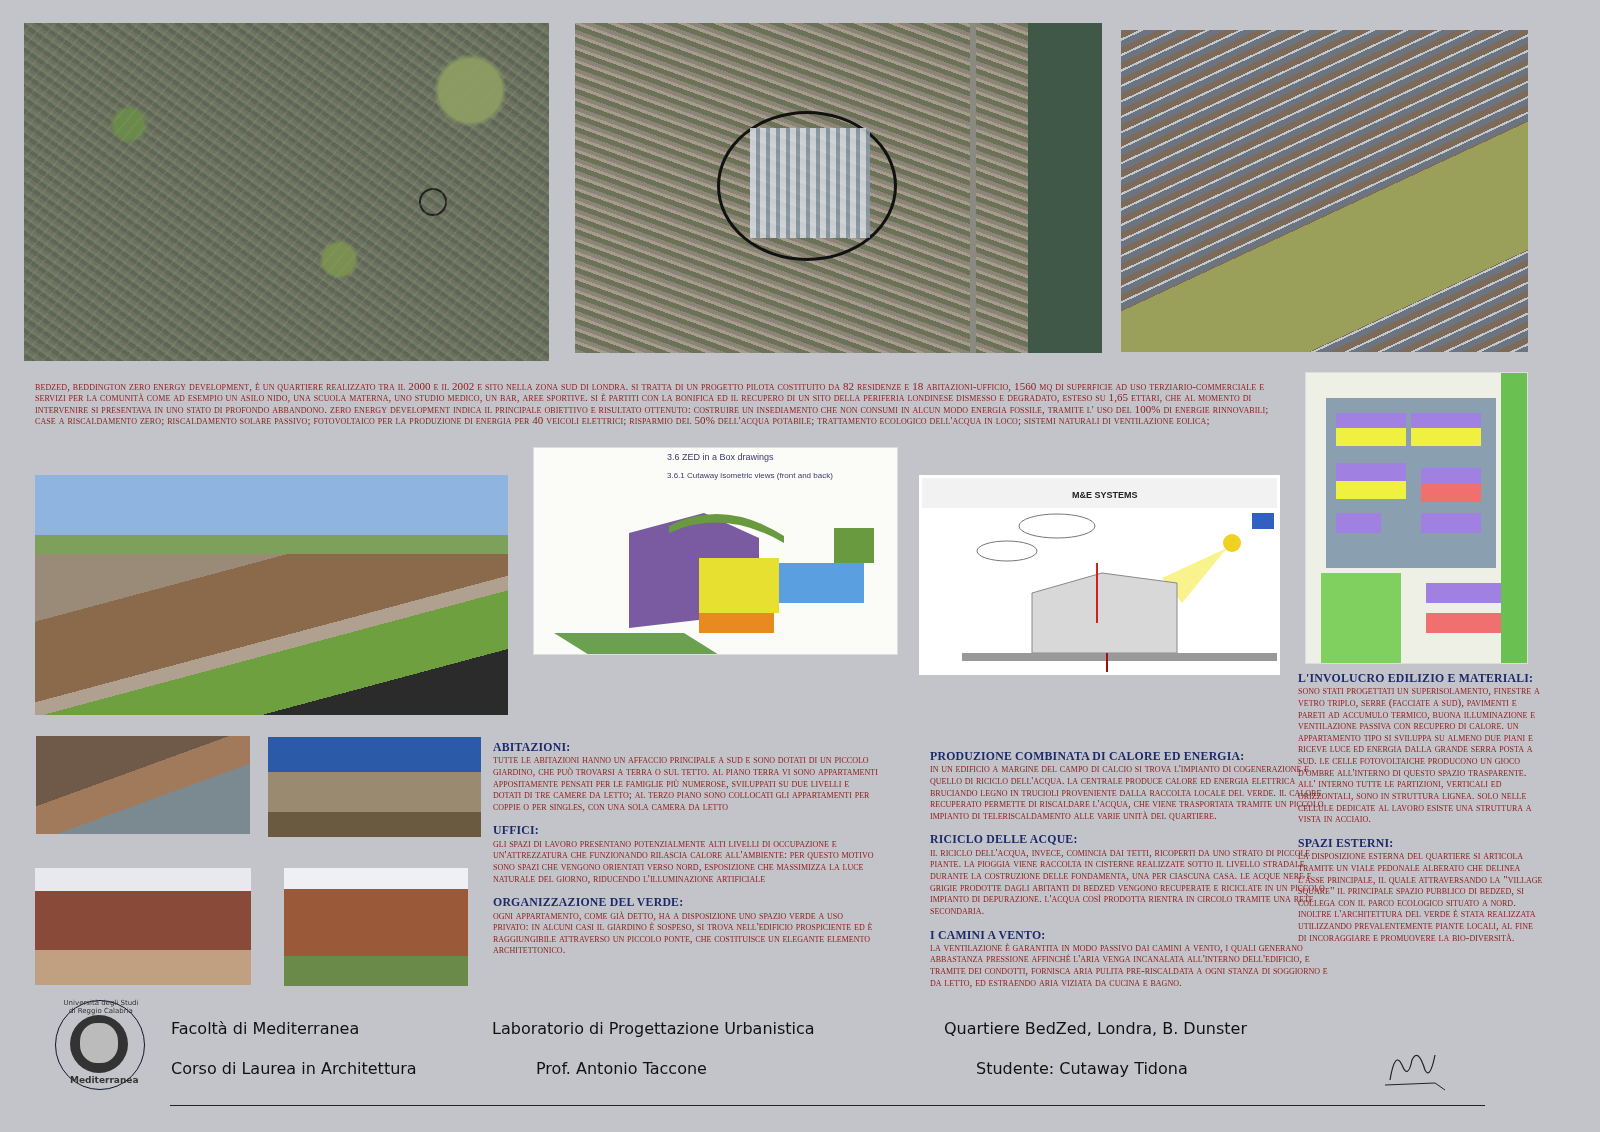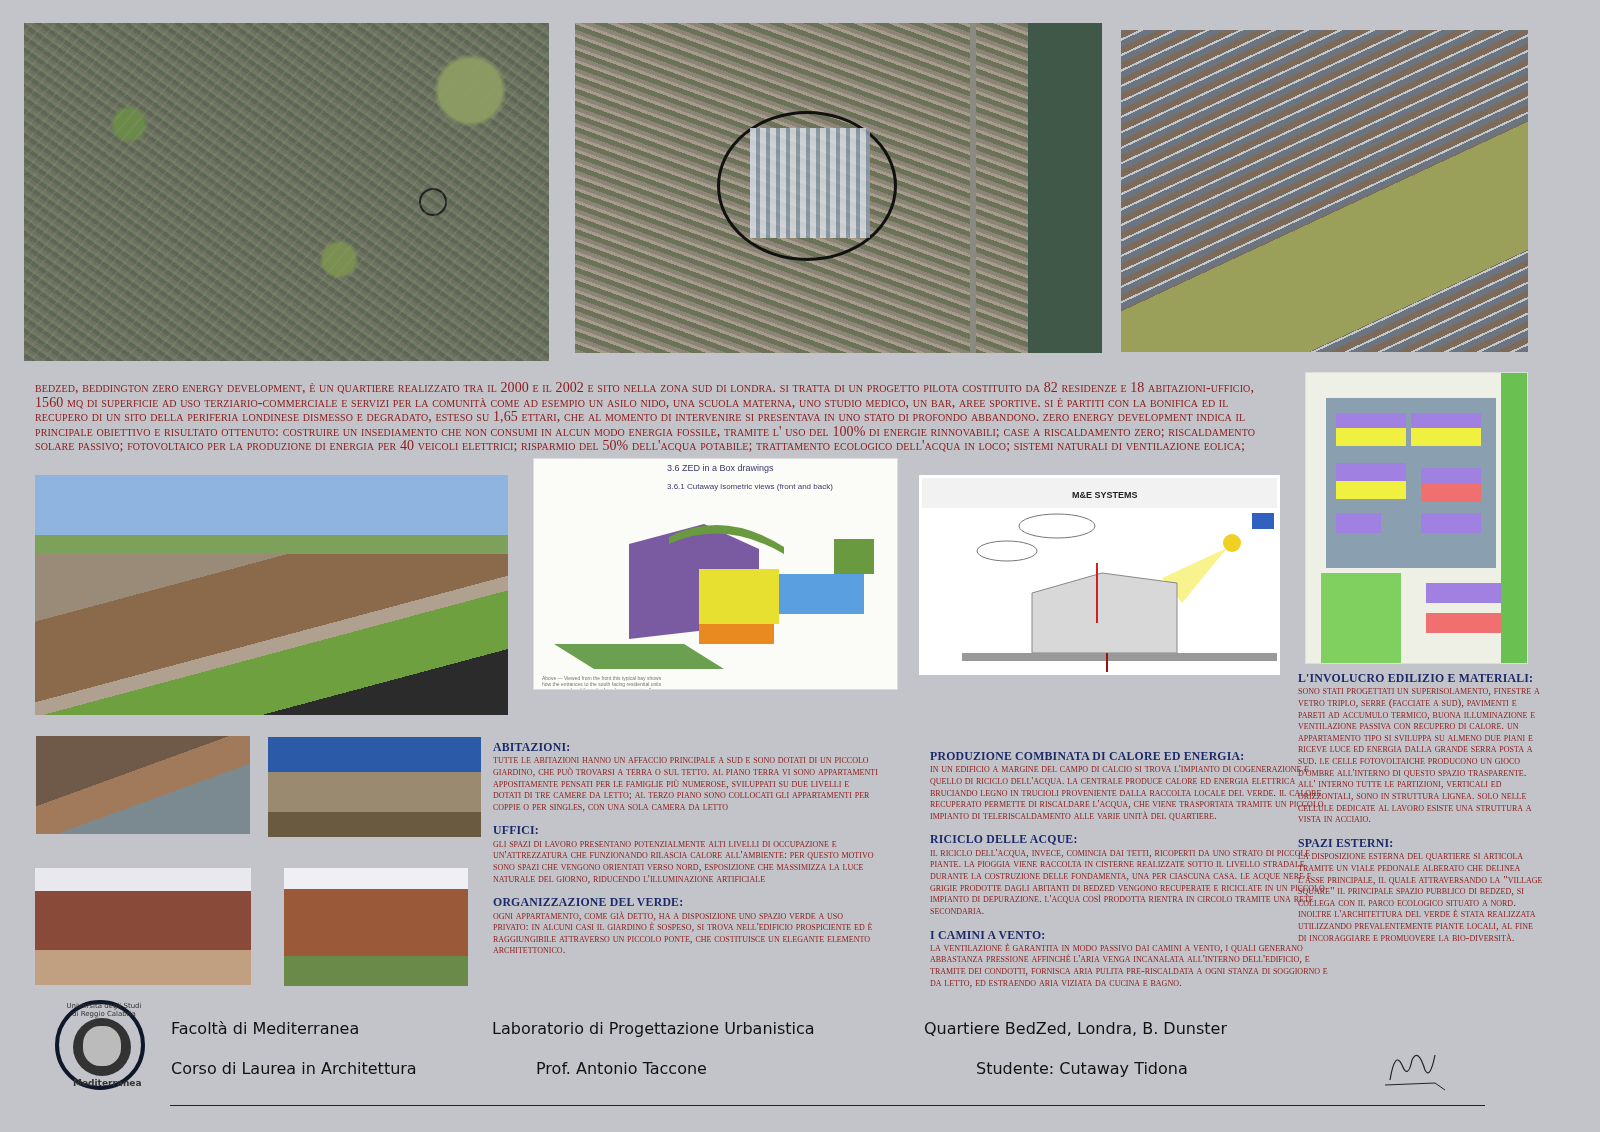--- a/index.html
+++ b/index.html
@@ -1,20 +1,20 @@
 <!DOCTYPE html>
 <html><head>
   <meta charset="utf-8">
   <style>
     * { box-sizing: border-box; margin: 0; padding: 0; }
     html, body { width: 1600px; height: 1132px; background: #c3c4c9; overflow: hidden; }
     body { position: relative; font-family: "Liberation Serif", serif; }
     .img { position: absolute; overflow: hidden; }
     .txt { position: absolute; color: #8b1a1a; font-family: "Liberation Serif", serif; font-variant: small-caps; text-transform: lowercase; line-height: 1.04; }
-    .intro { font-size: 14px; letter-spacing: 0.1px; }
+    .intro { font-size: 11px; letter-spacing: 0.1px; }
     .sec { font-size: 11.2px; }
     .sec h3 { font-weight: bold; color: #1c2a6b; font-size: 11.8px; text-transform: uppercase; font-variant: normal; letter-spacing: 0.2px; margin-bottom: 1px; }
     .sec p { margin-bottom: 12px; }
     .footer-text { position: absolute; font-family: "DejaVu Sans", sans-serif; font-size: 16px; color: #111; }
     .footer-line { position: absolute; left: 170px; top: 1105px; width: 1315px; height: 1px; background: #222; }
 
     
     .aerial1 { background:
       radial-gradient(circle at 20% 30%, #6a8a4a 0 3%, transparent 4%),
       radial-gradient(circle at 60% 70%, #7a9050 0 4%, transparent 5%),
@@ -37,42 +37,42 @@
       #9a8a78; }
     .photo2 { background: linear-gradient(160deg, #6f5a4a 0 40%, #a07a5a 40% 60%, #7a8a90 60%), #6a5a4a; }
     .photo3 { background: linear-gradient(180deg, #2a5aa8 0 35%, #9a8a70 35% 75%, #6a5a40 75%), #6a5a4a; }
     .photo4 { background: linear-gradient(180deg, #e8e8ee 0 20%, #8a4a3a 20% 70%, #c0a080 70%), #8a5a4a; }
     .photo5 { background: linear-gradient(180deg, #f0f0f4 0 18%, #9a5a3a 18% 75%, #6a8a4a 75%), #8a5a4a; }
 
     .diagram { background: #fbfbf8; border: 1px solid #ddd; }
     .diagram .title { position:absolute; font-family:"Liberation Sans", sans-serif; color:#3a3a6a; }
     .me { background: #f2f2f2; border: 3px solid #ffffff; }
     .plan { background: #eef0e6; border: 1px solid #ddd; }
-    .logo { position:absolute; left:55px; top:1000px; width:90px; height:90px; border-radius:50%; border:4px solid #0f172a; }
+    .logo { position:absolute; left:55px; top:1000px; width:90px; height:90px; border-radius:50%; border:1px solid #0f172a; }
     .logo .inner { position:absolute; left:14px; top:14px; width:58px; height:58px; border-radius:50%; background:#333; }
     .logo .lion { position:absolute; left:24px; top:22px; width:38px; height:40px; border-radius:45%; background:#bbb; }
     .logo .ring { position:absolute; font-size:7px; color:#333; font-family:"DejaVu Sans", sans-serif; }
   </style>
 </head>
 <body>
 
 <div class="img aerial1" style="left:24px;top:23px;width:525px;height:338px;">
   <div style="position:absolute;left:395px;top:165px;width:28px;height:28px;border:2px solid #222;border-radius:50%;"></div>
 </div>
 <div class="img aerial2" style="left:575px;top:23px;width:527px;height:330px;">
   <div style="position:absolute;left:142px;top:88px;width:180px;height:150px;border:3px solid #111;border-radius:50%;"></div>
   <div style="position:absolute;left:175px;top:105px;width:120px;height:110px;background:repeating-linear-gradient(90deg,#d8dde4 0 6px,#8a9aa8 6px 10px);opacity:.85;"></div>
 </div>
 <div class="img aerial3" style="left:1121px;top:30px;width:407px;height:322px;"></div>
 
 <div class="txt intro" style="left:35px;top:381px;width:1245px;">BedZED, Beddington Zero Energy Development, è un quartiere realizzato tra il 2000 e il 2002 e sito nella zona sud di Londra.  Si tratta di un progetto pilota costituito da 82 residenze e 18 abitazioni-ufficio, 1560 mq di superficie ad uso terziario-commerciale e servizi per la comunità come ad esempio un asilo nido, una scuola materna, uno studio medico, un bar, aree sportive. Si è partiti con la bonifica ed il recupero di un sito della periferia londinese dismesso e degradato, esteso su 1,65 ettari, che al momento di intervenire si presentava in uno stato di profondo abbandono. Zero Energy Development indica il principale obiettivo e risultato ottenuto: costruire un insediamento che non consumi in alcun modo energia fossile, tramite l' uso del 100% di energie rinnovabili; case a riscaldamento zero; riscaldamento solare passivo; fotovoltaico per la produzione di energia per 40 veicoli elettrici; risparmio del 50% dell'acqua potabile; trattamento ecologico dell'acqua in loco; sistemi naturali di ventilazione eolica;</div>
 
 <div class="img photo1" style="left:35px;top:475px;width:473px;height:240px;"></div>
 
-<div class="img diagram" style="left:533px;top:458px;width:365px;height:232px;">
+<div class="img diagram" style="left:533px;top:447px;width:365px;height:208px;">
   <div class="title" style="left:133px;top:4px;font-size:9px;">3.6   ZED in a Box  drawings</div>
   <div class="title" style="left:133px;top:23px;font-size:8px;">3.6.1   Cutaway isometric views (front and back)</div>
   <svg style="position:absolute;left:0;top:0" width="365" height="240">
     <polygon points="95,85 170,65 225,90 225,165 95,180" fill="#7a5aa0"></polygon>
     <path d="M135,78 Q190,50 250,88 L250,95 Q190,60 135,85 Z" fill="#6a9a40"></path>
     <rect x="165" y="110" width="80" height="55" fill="#e8e030"></rect>
     <rect x="245" y="115" width="85" height="40" fill="#5aa0e0"></rect>
     <rect x="165" y="165" width="75" height="20" fill="#e88a20"></rect>
     <polygon points="20,185 150,185 190,210 60,210" fill="#6aa050"></polygon>
     <rect x="300" y="80" width="40" height="35" fill="#6a9a40"></rect>
@@ -155,19 +155,19 @@
   <div class="inner"></div>
   <div class="lion"></div>
   <div class="ring" style="left:4px;top:-2px;width:82px;text-align:center;">Università degli Studi di Reggio Calabria</div>
   <div class="ring" style="left:14px;top:74px;font-size:9px;font-weight:bold;">Mediterranea</div>
 </div>
 
 <div class="footer-text" style="left:171px;top:1019px;">Facoltà di Mediterranea</div>
 <div class="footer-text" style="left:171px;top:1059px;">Corso di Laurea in Architettura</div>
 <div class="footer-text" style="left:492px;top:1019px;">Laboratorio di Progettazione Urbanistica</div>
 <div class="footer-text" style="left:536px;top:1059px;">Prof. Antonio Taccone</div>
-<div class="footer-text" style="left:924px;top:1019px;">Quartiere BedZed, Londra, B. Dunster</div>
+<div class="footer-text" style="left:944px;top:1019px;">Quartiere BedZed, Londra, B. Dunster</div>
 <div class="footer-text" style="left:976px;top:1059px;">Studente: Cutaway Tidona</div>
 <div class="footer-line"></div>
 <svg style="position:absolute;left:1380px;top:1045px;" width="70" height="50">
   <path d="M10,35 Q15,5 22,20 Q28,35 32,15 Q38,2 45,25 Q50,35 55,10" fill="none" stroke="#222" stroke-width="1.2"></path>
   <path d="M5,40 L55,38 L65,45" fill="none" stroke="#222" stroke-width="1"></path>
 </svg>
 
 </body></html>

